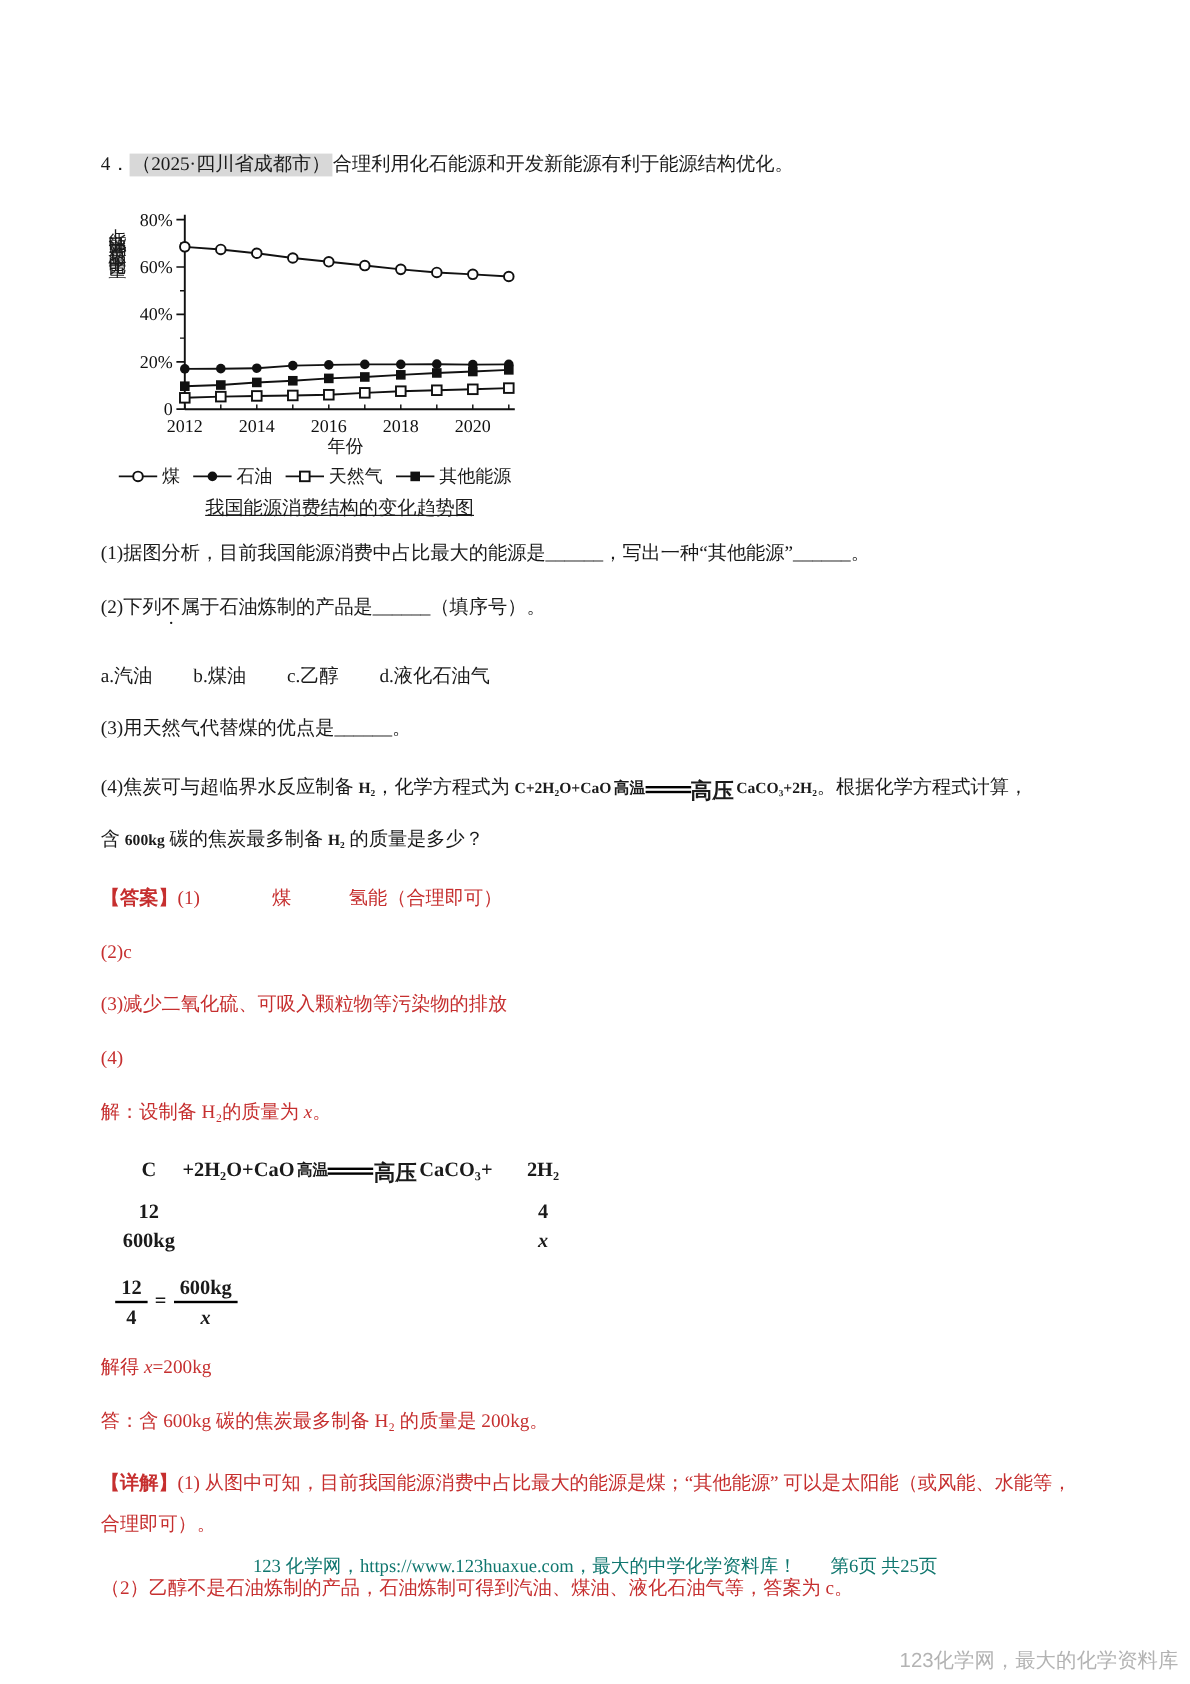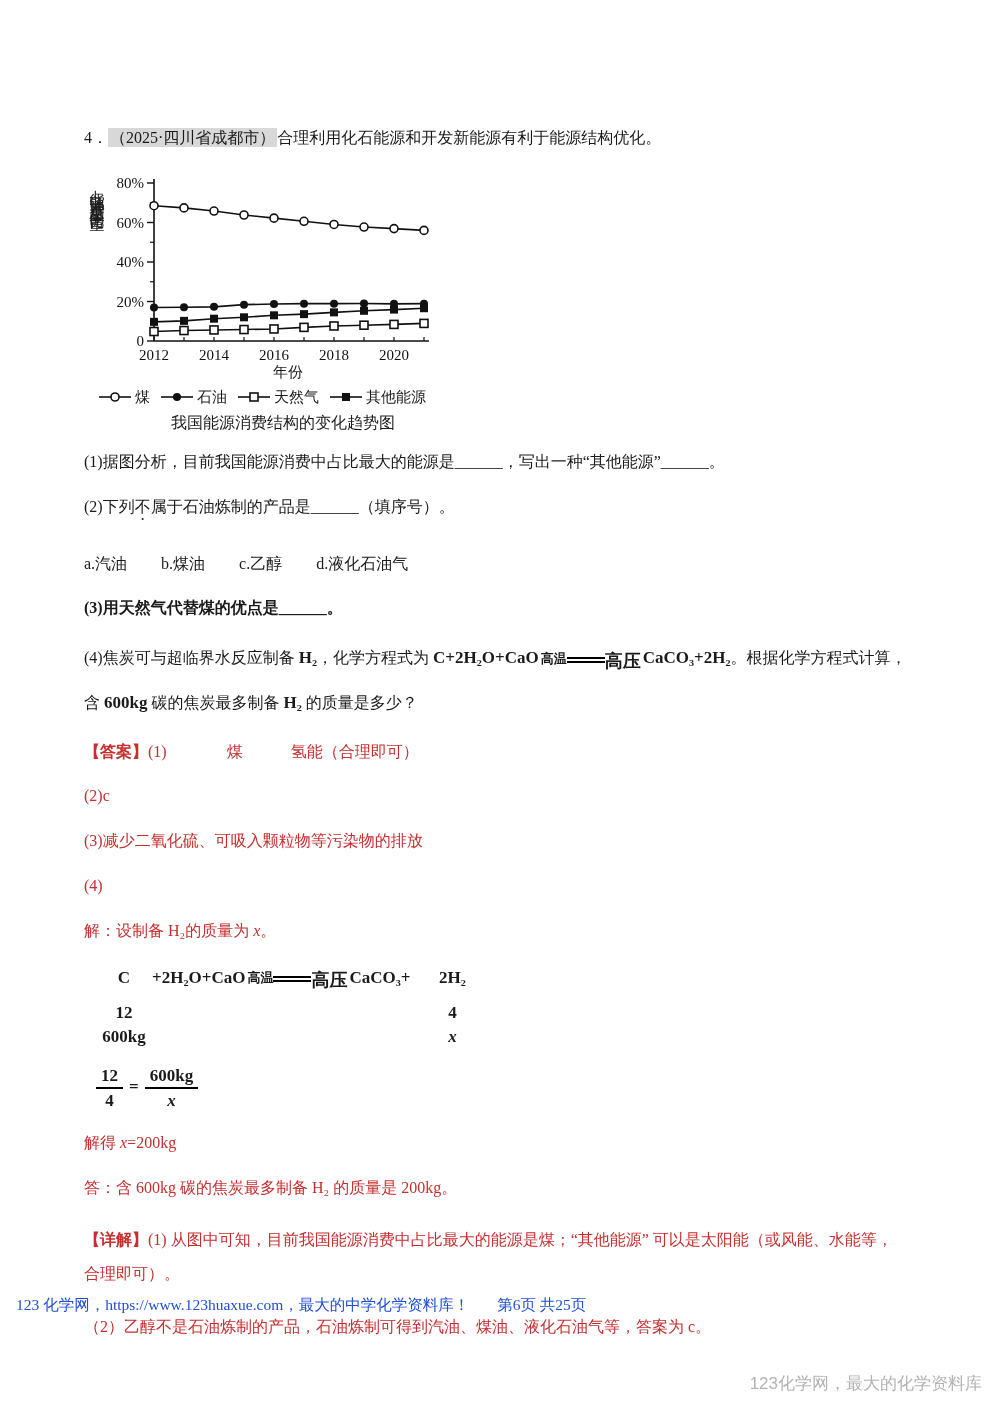--- a/index.html
+++ b/index.html
@@ -24,28 +24,28 @@
   .chart-block { width: 368px; margin: 6px 0 18px 0; }
   .chart-main { display: flex; align-items: center; }
   .ylabel {
     writing-mode: vertical-rl; text-orientation: upright;
     font-size: 15px; letter-spacing: 3px; height: 175px;
     margin-top: -6px; color:#1a1a1a; flex: 0 0 22px;
   }
   .xlabel { text-align: center; font-size: 15px; padding-left: 40px; margin-top: -2px; }
   .legend { display: flex; align-items: center; gap: 10px; padding-left: 14px; margin-top: 6px; font-size: 15px; }
   .legend-item { display: inline-flex; align-items: center; gap: 3px; }
-  .chart-title { text-align: center; font-size: 16px; padding-left: 30px; margin-top: 6px; }
+  .chart-title { text-align: center; font-size: 16px; padding-left: 30px; margin-top: 6px; text-decoration: underline; }
 
   
   .cond { display: inline-flex; flex-direction: row; align-items: center; vertical-align: middle; line-height: 1; margin: 0 2px; font-weight: bold; font-family: "Liberation Serif", serif; }
   .cond .ctop { font-size: 13px; padding-bottom: 2px; }
   .cond .cbar { width: 38px; height: 6px; border-top: 2px solid #000; border-bottom: 2px solid #000; }
   .cond .cbot { font-size: 18px; padding-top: 2px; }
-  .eqtext { font-weight: bold; font-size: 17px; font-family: "Liberation Serif", serif; }
+  .eqtext { font-weight: bold; font-size: 13px; font-family: "Liberation Serif", serif; }
 
   
   .gap60 { display: inline-block; width: 60px; }
   .gap48 { display: inline-block; width: 48px; }
 
   
   .sol-eq { border-collapse: collapse; margin: 2px 0 16px 12px; font-weight: bold; font-size: 17px; font-family: "Liberation Serif", serif; }
   .sol-eq td { padding: 2px 0; vertical-align: middle; }
   .sol-eq .c1 { text-align: center; min-width: 56px; }
   .sol-eq .c2 { text-align: left; padding-right: 10px; }
@@ -56,21 +56,21 @@
   .frac-line { margin: 0 0 22px 12px; font-weight: bold; font-size: 17px; font-family: "Liberation Serif", serif; }
   .frac { display: inline-flex; flex-direction: column; align-items: center; vertical-align: middle; line-height: 1.25; }
   .frac .fn { border-bottom: 2px solid #000; padding: 0 5px 1px 5px; }
   .frac .fd { padding-top: 1px; }
   .feq { margin: 0 6px; }
 
   .options span { margin-right: 34px; }
   .detail-p { line-height: 2.15; margin-bottom: 18px; }
   .tall-line { line-height: 1.3; margin-bottom: 22px; }
 
-  .footer { position: absolute; left: 16px; right: 0; top: 1295px; font-size: 15.5px; color: #1d4ed8; }
+  .footer { position: absolute; left: 0; right: 0; top: 1295px; text-align: center; font-size: 15.5px; color: #0f766e; }
   .footer .fp { margin-left: 28px; }
   .watermark { position: absolute; right: 10px; top: 1372px; font-size: 17px; color: #b3b3b3; font-family: "Liberation Sans", sans-serif; }
 </style>
 </head>
 <body>
 
 <div class="page">
   <div class="content">
 
     <p>
@@ -195,21 +195,21 @@
     <p>(1)据图分析，目前我国能源消费中占比最大的能源是______，写出一种“其他能源”______。</p>
 
     <p>
       <span>(2)下列</span><span class="emph">不</span><span>属于石油炼制的产品是______（填序号）。</span>
     </p>
 
     <p class="options" style="margin-top:30px;">
       <span>a.汽油</span><span>b.煤油</span><span>c.乙醇</span><span>d.液化石油气</span>
     </p>
 
-    <p style="margin-bottom:28px;font-weight:bold;">(3)用天然气代替煤的优点是______。</p>
+    <p style="margin-bottom:28px;">(3)用天然气代替煤的优点是______。</p>
 
     <p class="tall-line">
       <span>(4)焦炭可与超临界水反应制备 </span><span class="eqtext">H₂</span><span>，化学方程式为 </span><span class="eqtext">C+2H₂O+CaO</span><span class="cond">
           <span class="ctop">高温</span>
           <span class="cbar"></span>
           <span class="cbot">高压</span>
         </span><span class="eqtext">CaCO₃+2H₂</span><span>。根据化学方程式计算，</span>
     </p>
 
     <p style="margin-bottom:28px;">

